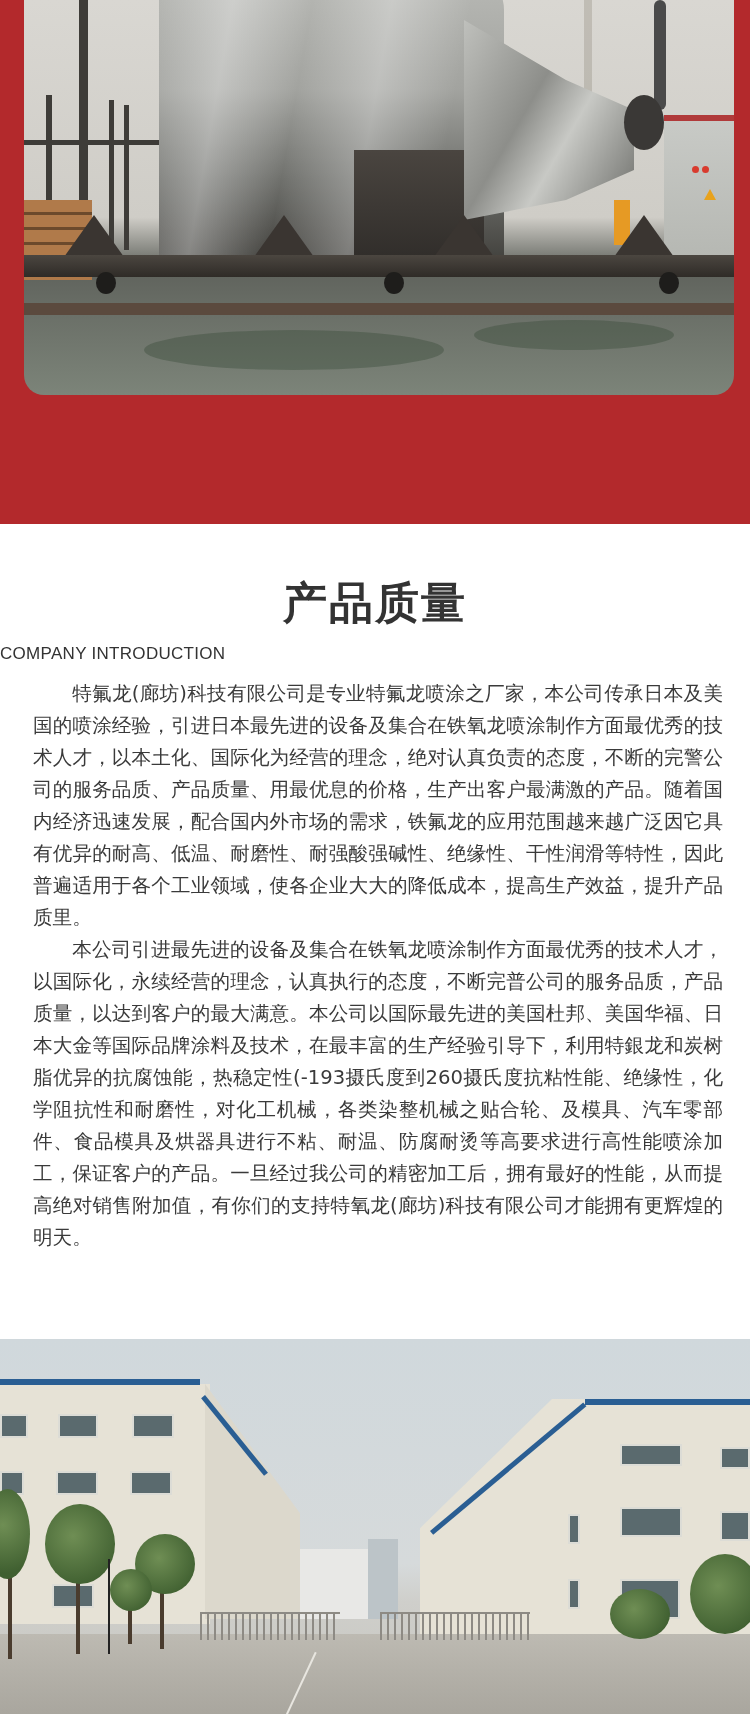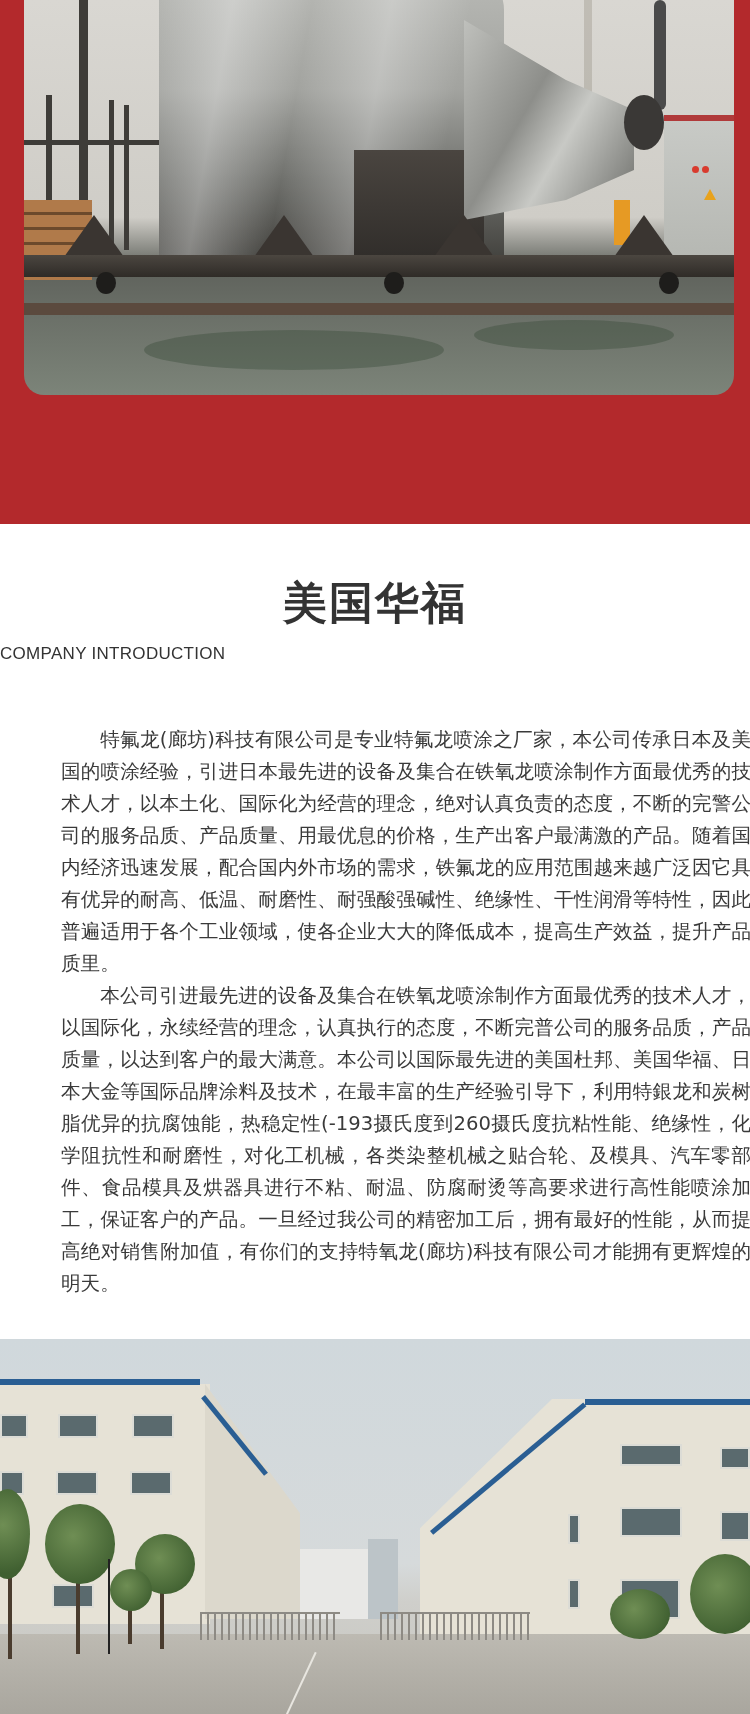--- a/index.html
+++ b/index.html
@@ -65,24 +65,23 @@
       position: absolute; left: 0; top: 573px; width: 750px; text-align: center;
       font-family: "DejaVu Sans", sans-serif; font-weight: bold; font-size: 44px; line-height: 60px; color: #333333;
       letter-spacing: 2px;
     }
     .intro-subtitle {
       position: absolute; left: 0; top: 642px; width: 750px; 
       font-family: "Liberation Sans", sans-serif; font-size: 17px; line-height: 24px; color: #333333;
       letter-spacing: 0.3px;
     }
     .intro-body {
-      position: absolute; left: 33px; top: 724px; width: 690px;
+      position: absolute; left: 33px; top: 678px; width: 690px;
       font-family: "DejaVu Sans", sans-serif; font-size: 19.6px; line-height: 32px; color: #3a3a3a;
       text-align: justify;
-      margin-left: 28px;
     }
     .intro-body p { text-indent: 2em; }
 
     
     .factory-photo {
       position: absolute; left: 0; top: 1339px; width: 750px; height: 375px; overflow: hidden;
       background: linear-gradient(180deg, #d0d8dc 0%, #d6dadb 60%, #cfcfcb 70%, #c5c4be 100%);
     }
     .factory-photo .bldg { position: absolute; background: #e6e2d6; }
     .factory-photo .roof { position: absolute; background: #2a5e93; }
@@ -125,21 +124,21 @@
     <div class="frame"></div>
     <div class="wheel" style="left:72px;"></div>
     <div class="wheel" style="left:360px;"></div>
     <div class="wheel" style="left:635px;"></div>
     <div class="rail"></div>
     <div class="floor-spot" style="left:120px;top:330px;width:300px;height:40px;"></div>
     <div class="floor-spot" style="left:450px;top:320px;width:200px;height:30px;"></div>
   </div>
 </section>
 
-<h1 class="intro-title">美国华福</h1>
+<h1 class="intro-title">产品质量</h1>
 <div class="intro-subtitle">COMPANY INTRODUCTION</div>
 
 <article class="intro-body">
   <p>特氟龙(廊坊)科技有限公司是专业特氟龙喷涂之厂家，本公司传承日本及美国的喷涂经验，引进日本最先进的设备及集合在铁氧龙喷涂制作方面最优秀的技术人才，以本土化、国际化为经营的理念，绝对认真负责的态度，不断的完警公司的服务品质、产品质量、用最优息的价格，生产出客户最满激的产品。随着国内经济迅速发展，配合国内外市场的需求，铁氟龙的应用范围越来越广泛因它具有优异的耐高、低温、耐磨性、耐强酸强碱性、绝缘性、干性润滑等特性，因此普遍适用于各个工业领域，使各企业大大的降低成本，提高生产效益，提升产品质里。</p>
   <p>本公司引进最先进的设备及集合在铁氧龙喷涂制作方面最优秀的技术人才，以国际化，永续经营的理念，认真执行的态度，不断完普公司的服务品质，产品质量，以达到客户的最大满意。本公司以国际最先进的美国杜邦、美国华福、日本大金等国际品牌涂料及技术，在最丰富的生产经验引导下，利用特銀龙和炭树脂优异的抗腐蚀能，热稳定性(-193摄氏度到260摄氏度抗粘性能、绝缘性，化学阻抗性和耐磨性，对化工机械，各类染整机械之贴合轮、及模具、汽车零部件、食品模具及烘器具进行不粘、耐温、防腐耐烫等高要求进行高性能喷涂加工，保证客户的产品。一旦经过我公司的精密加工后，拥有最好的性能，从而提高绝对销售附加值，有你们的支持特氧龙(廊坊)科技有限公司才能拥有更辉煌的明天。</p>
 </article>
 
 <section class="factory-photo">
 
   <div class="bldg" style="left:0;top:45px;width:210px;height:240px;"></div>

